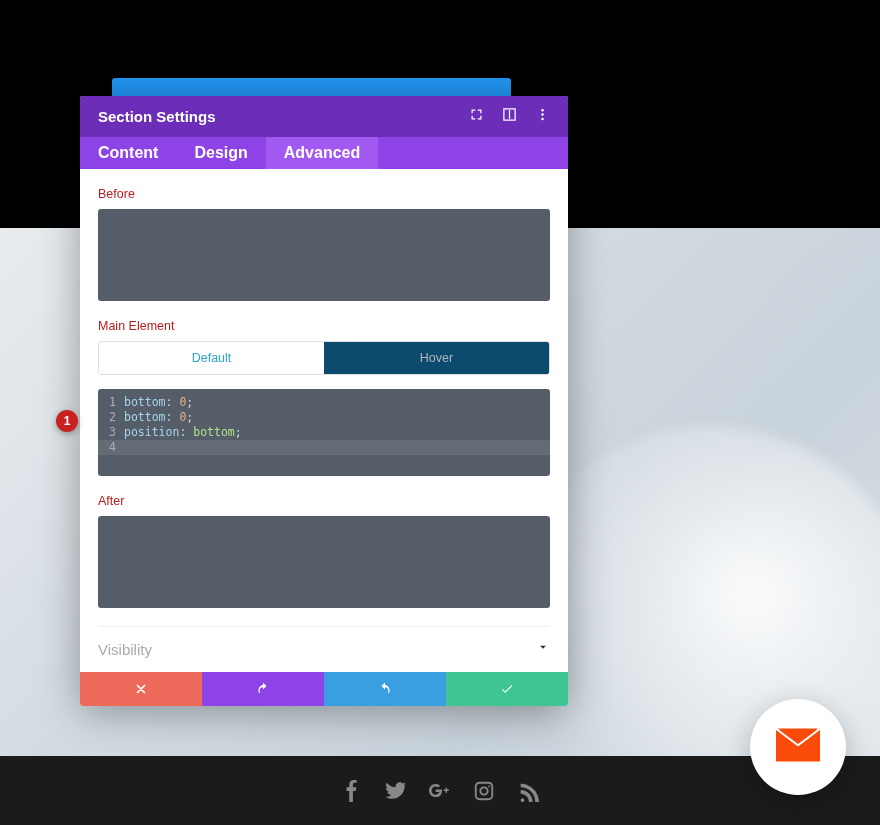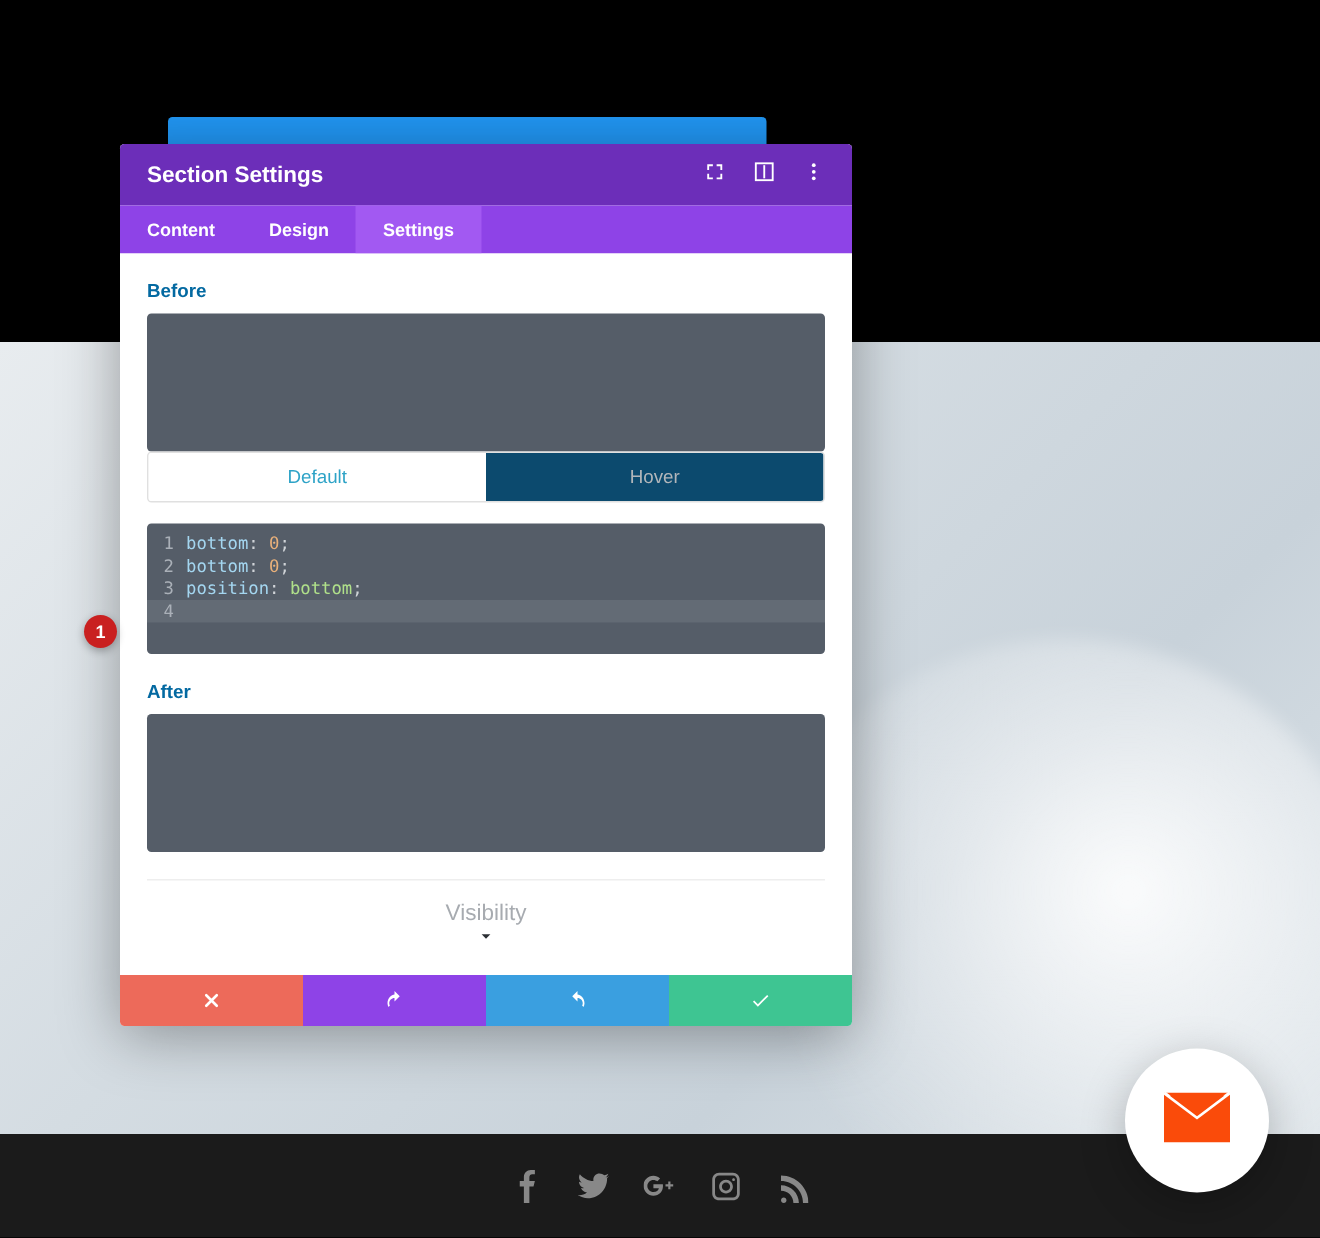--- a/index.html
+++ b/index.html
@@ -14,48 +14,48 @@
 
   .blue-tab { position:absolute; top:78px; left:112px; width:399px; height:18px; background:#2196f3; border-radius:3px 3px 0 0; }
 
   .modal { position:absolute; top:96px; left:80px; width:488px; background:#fff; box-shadow:0 6px 40px rgba(0,0,0,0.35); border-radius:3px; overflow:hidden; }
   .modal-header { background:#6c2eb9; color:#fff; height:41px; display:flex; align-items:center; padding:0 18px; }
   .modal-title { font-size:15px; font-weight:600; flex:1; }
   .hdr-icons { display:flex; gap:18px; align-items:center; }
   .hdr-icons svg { width:15px; height:15px; fill:#fff; }
 
   .tabs { background:#8e43e7; display:flex; height:32px; }
-  .tab { color:#fff; font-size:12px; font-weight:600; padding:0 18px; display:flex; align-items:center; cursor:pointer; }
+  .tab { color:#fff; font-size:16px; font-weight:600; padding:0 18px; display:flex; align-items:center; cursor:pointer; }
   .tab.active { background:#a259f2; }
 
   .body { background:#fff; padding:10px 18px 6px; position:relative; }
   .section-head { display:flex; align-items:center; margin-bottom:10px; }
   .section-title { color:#2ea3c7; font-size:15px; font-weight:400; flex:1; }
   .section-head svg { width:14px; height:14px; }
 
-  .field-label { font-size:12.5px; font-weight:700; color:#0369a1; margin-top:8px; margin-bottom:8px; }
+  .field-label { font-size:12.5px; font-weight:400; color:#b91c1c; margin-top:8px; margin-bottom:8px; }
   .code-box { background:#555d68; border-radius:3px; height:92px; width:100%; }
 
   .toggler { display:flex; border:1px solid #e0e0e0; border-radius:3px; overflow:hidden; margin-bottom:14px; }
   .toggle-btn { flex:1; text-align:center; padding:9px 0; font-size:12.5px; cursor:pointer; }
   .toggle-btn.active { background:#fff; color:#2ea3c7; font-weight:500; }
   .toggle-btn.inactive { background:#0c4a6e; color:#b2b6ba; }
 
   .editor { background:#555d68; border-radius:3px; padding:6px 0 6px 0; font-family:Menlo,Consolas,monospace; font-size:11.5px; color:#fff; position:relative; }
   .editor .row { display:flex; line-height:15px; }
   .editor .ln { width:18px; text-align:right; color:#aab0b8; margin-right:8px; flex-shrink:0; }
   .editor .row.hl { background:#636b75; }
   .tk-prop { color:#a4d6f0;margin-top:47px; }
   .tk-num { color:#e9b07a; }
   .tk-val { color:#b0e08a; }
   .tk-punc { color:#d0d4d8; }
 
   .badge { position:absolute; width:22px; height:22px; border-radius:50%; background:#c92020; color:#fff; font-size:12px; font-weight:700; display:flex; align-items:center; justify-content:center; left:56px; top:410px; z-index:30; box-shadow:0 2px 6px rgba(0,0,0,0.3); }
 
-  .visibility-row { margin-top:18px; border-top:1px solid #eee; padding-top:13px; padding-bottom:8px; display:flex; align-items:center;flex-direction:column; }
+  .visibility-row { margin-top:18px; border-top:1px solid #eee; padding-top:13px; padding-bottom:8px; display:flex; align-items:center; }
   .visibility-title { color:#a7abb0; font-size:15px; flex:1; }
 
   .footer { display:flex; height:34px; }
   .foot-btn { flex:1; display:flex; align-items:center; justify-content:center; cursor:pointer; }
   .fb-red { background:#ed6a5a; }
   .fb-purple { background:#8e43e7; }
   .fb-blue { background:#3a9fe0; }
   .fb-green { background:#3ec592; }
   .foot-btn svg { width:14px; height:14px; fill:#fff; }
 
@@ -114,29 +114,30 @@
             <circle cx="12" cy="5" r="2"></circle>
             <circle cx="12" cy="12" r="2"></circle>
             <circle cx="12" cy="19" r="2"></circle>
           </svg></span>
     </div>
   </div>
 
   <div class="tabs">
     <div class="tab">Content</div>
     <div class="tab">Design</div>
-    <div class="tab active">Settings</div>
+    <div class="tab active">Advanced</div>
   </div>
 
   <div class="body">
 
 
     <div class="field-label">Before</div>
     <div class="code-box"></div>
 
+    <div class="field-label" style="margin-top:18px;">Main Element</div>
     <div class="toggler">
       <div class="toggle-btn active">Default</div>
       <div class="toggle-btn inactive">Hover</div>
     </div>
 
     <div class="editor">
       <div class="row">
           <span class="ln">1</span>
           <span><span class="tk-prop">bottom</span><span class="tk-punc">: </span><span class="tk-num">0</span><span class="tk-punc">;</span></span>
         </div>

